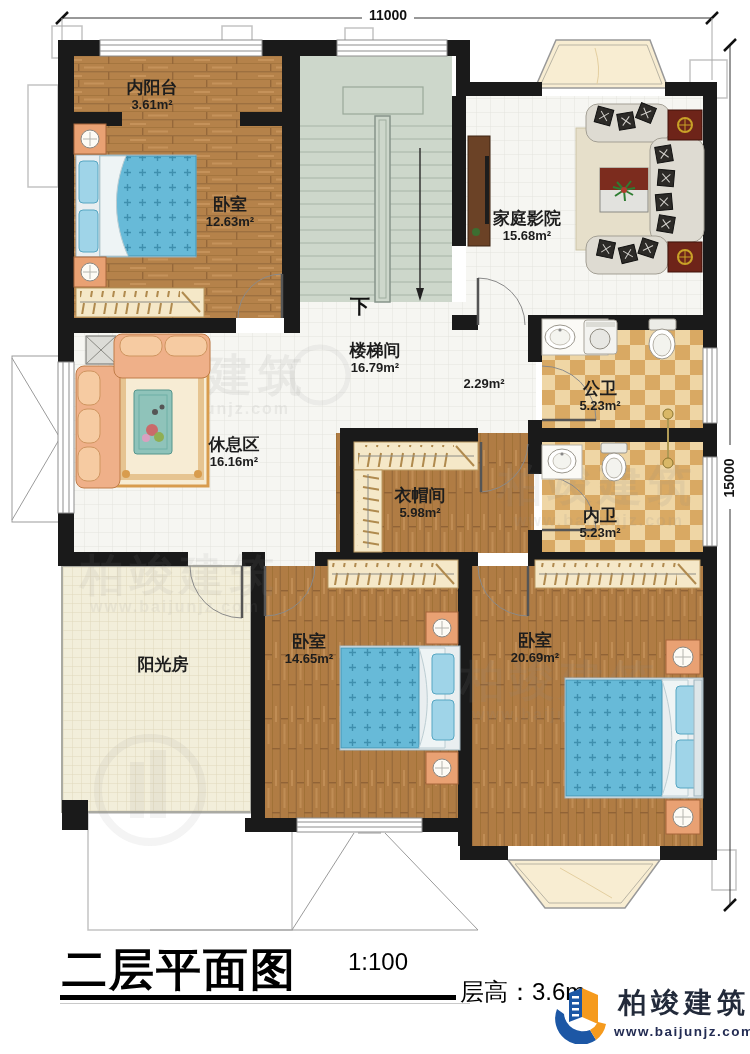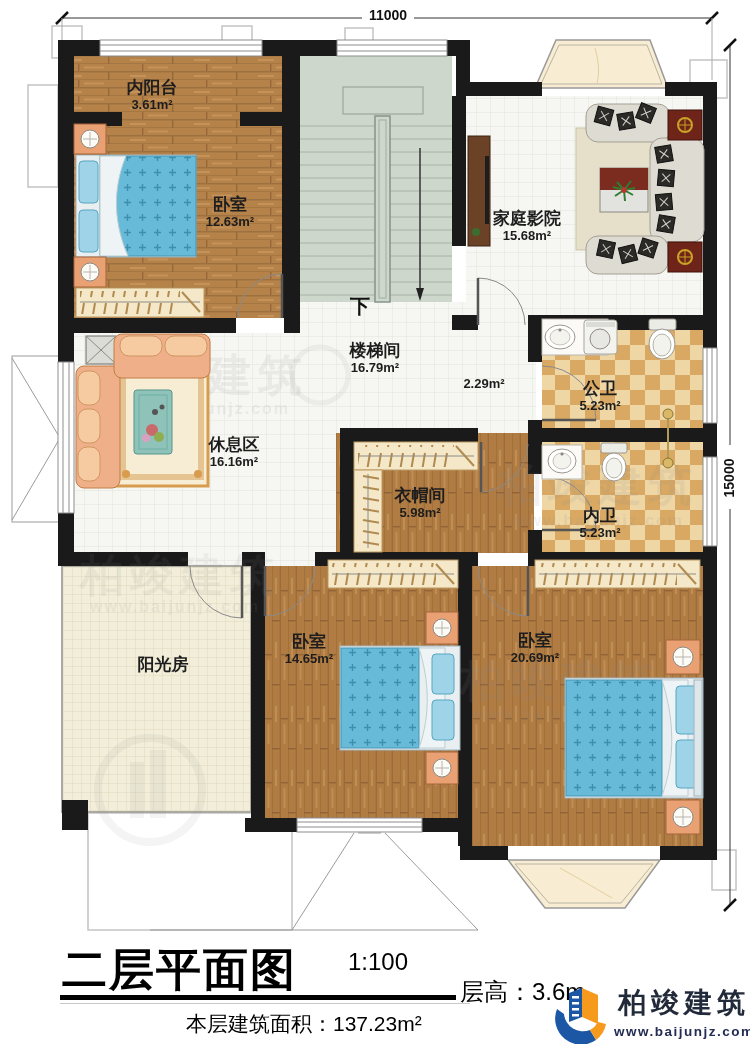--- a/index.html
+++ b/index.html
@@ -577,21 +577,20 @@
   <text class="room-area" x="535" y="662" text-anchor="middle">20.69m²</text>
 </g>
 </svg>
 
 <div class="titleblock">
   <div class="tb-title">二层平面图</div>
   <div class="tb-scale">1:100</div>
   <div class="tb-underline"></div>
   <div class="tb-underline2"></div>
   <div class="tb-height">层高：3.6m</div>
-  <div class="tb-area"><span>本层建筑面积：</span><span>137.23m²</span></div>
 
   <div class="logo">
     <svg class="logo-icon" width="58" height="62" viewBox="0 0 58 62">
       <path d="M5,27 A26,26 0 0 0 44,58 L38,48 A19,19 0 0 1 12,32 Z" fill="#1c57a5"></path>
       <path d="M44,58 A26,26 0 0 0 54,42 L46,40 A19,19 0 0 1 38,48 Z" fill="#f59a1d"></path>
       <polygon points="30,6 46,13 46,42 30,35" fill="#f59a1d"></polygon>
       <polygon points="17,11 30,6 30,35 17,40" fill="#1c57a5"></polygon>
       <g fill="#ffffff">
         <rect x="20" y="14" width="7" height="2.5"></rect>
         <rect x="20" y="20" width="7" height="2.5"></rect>

